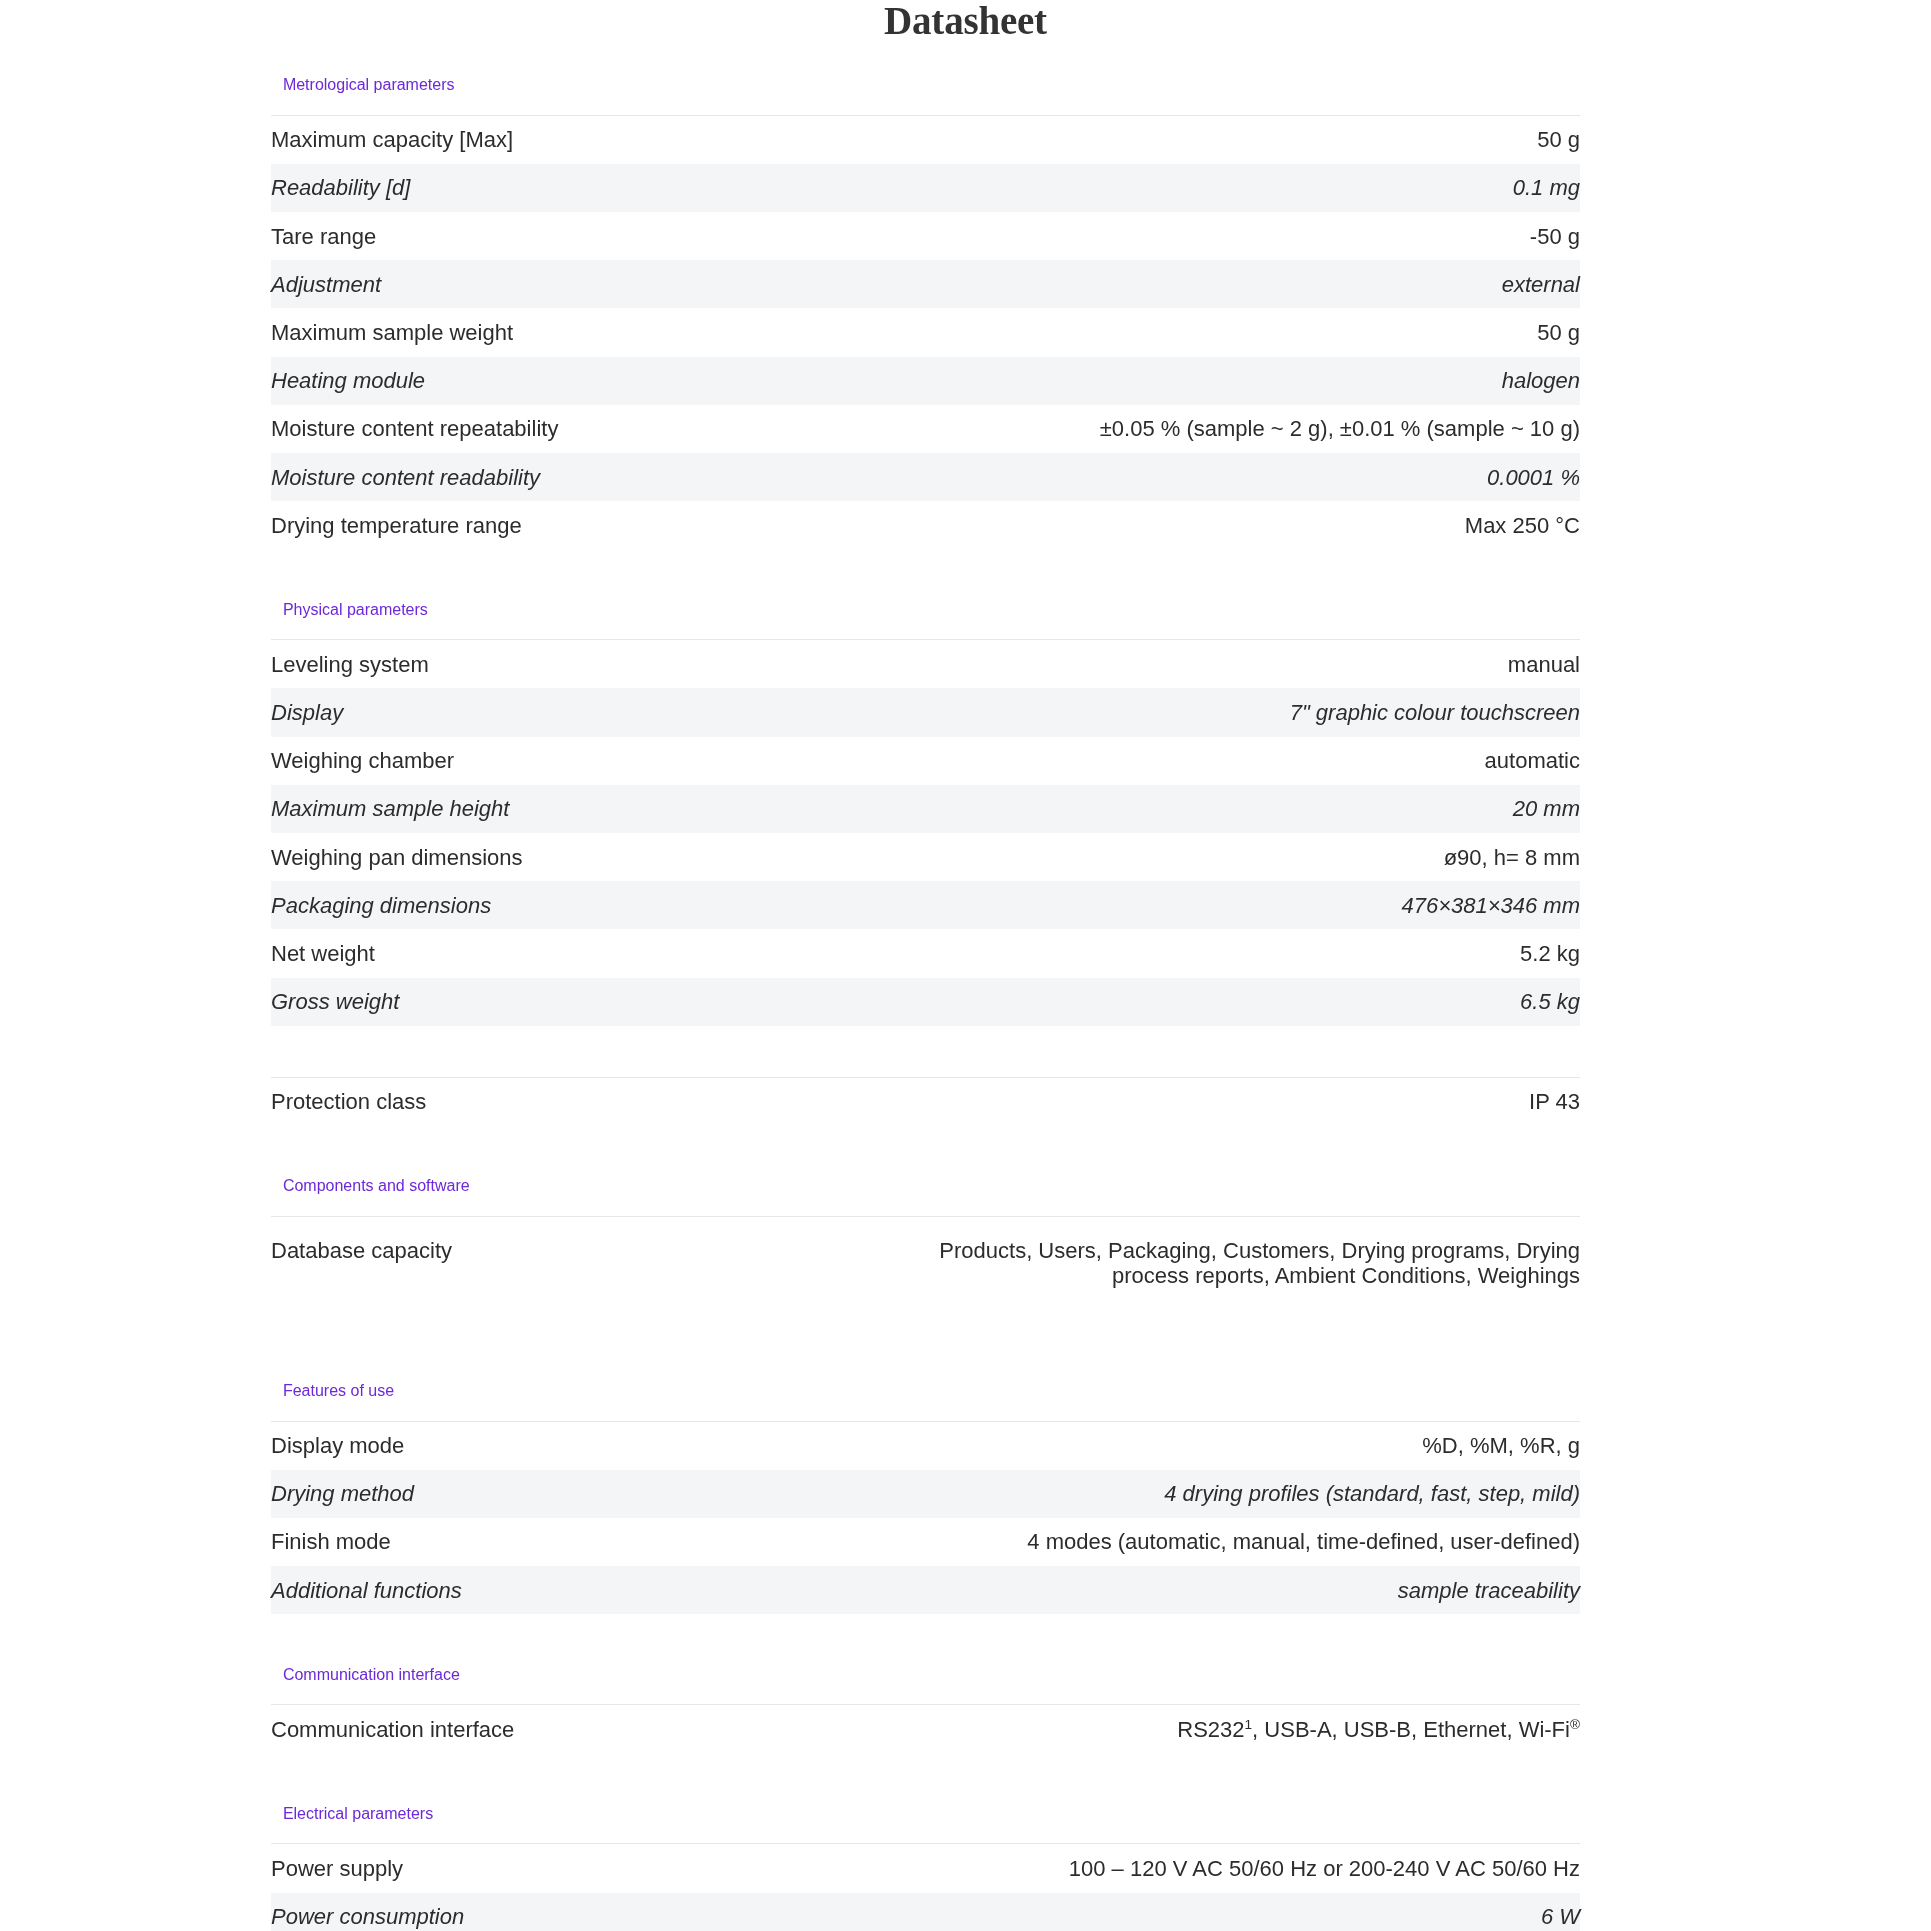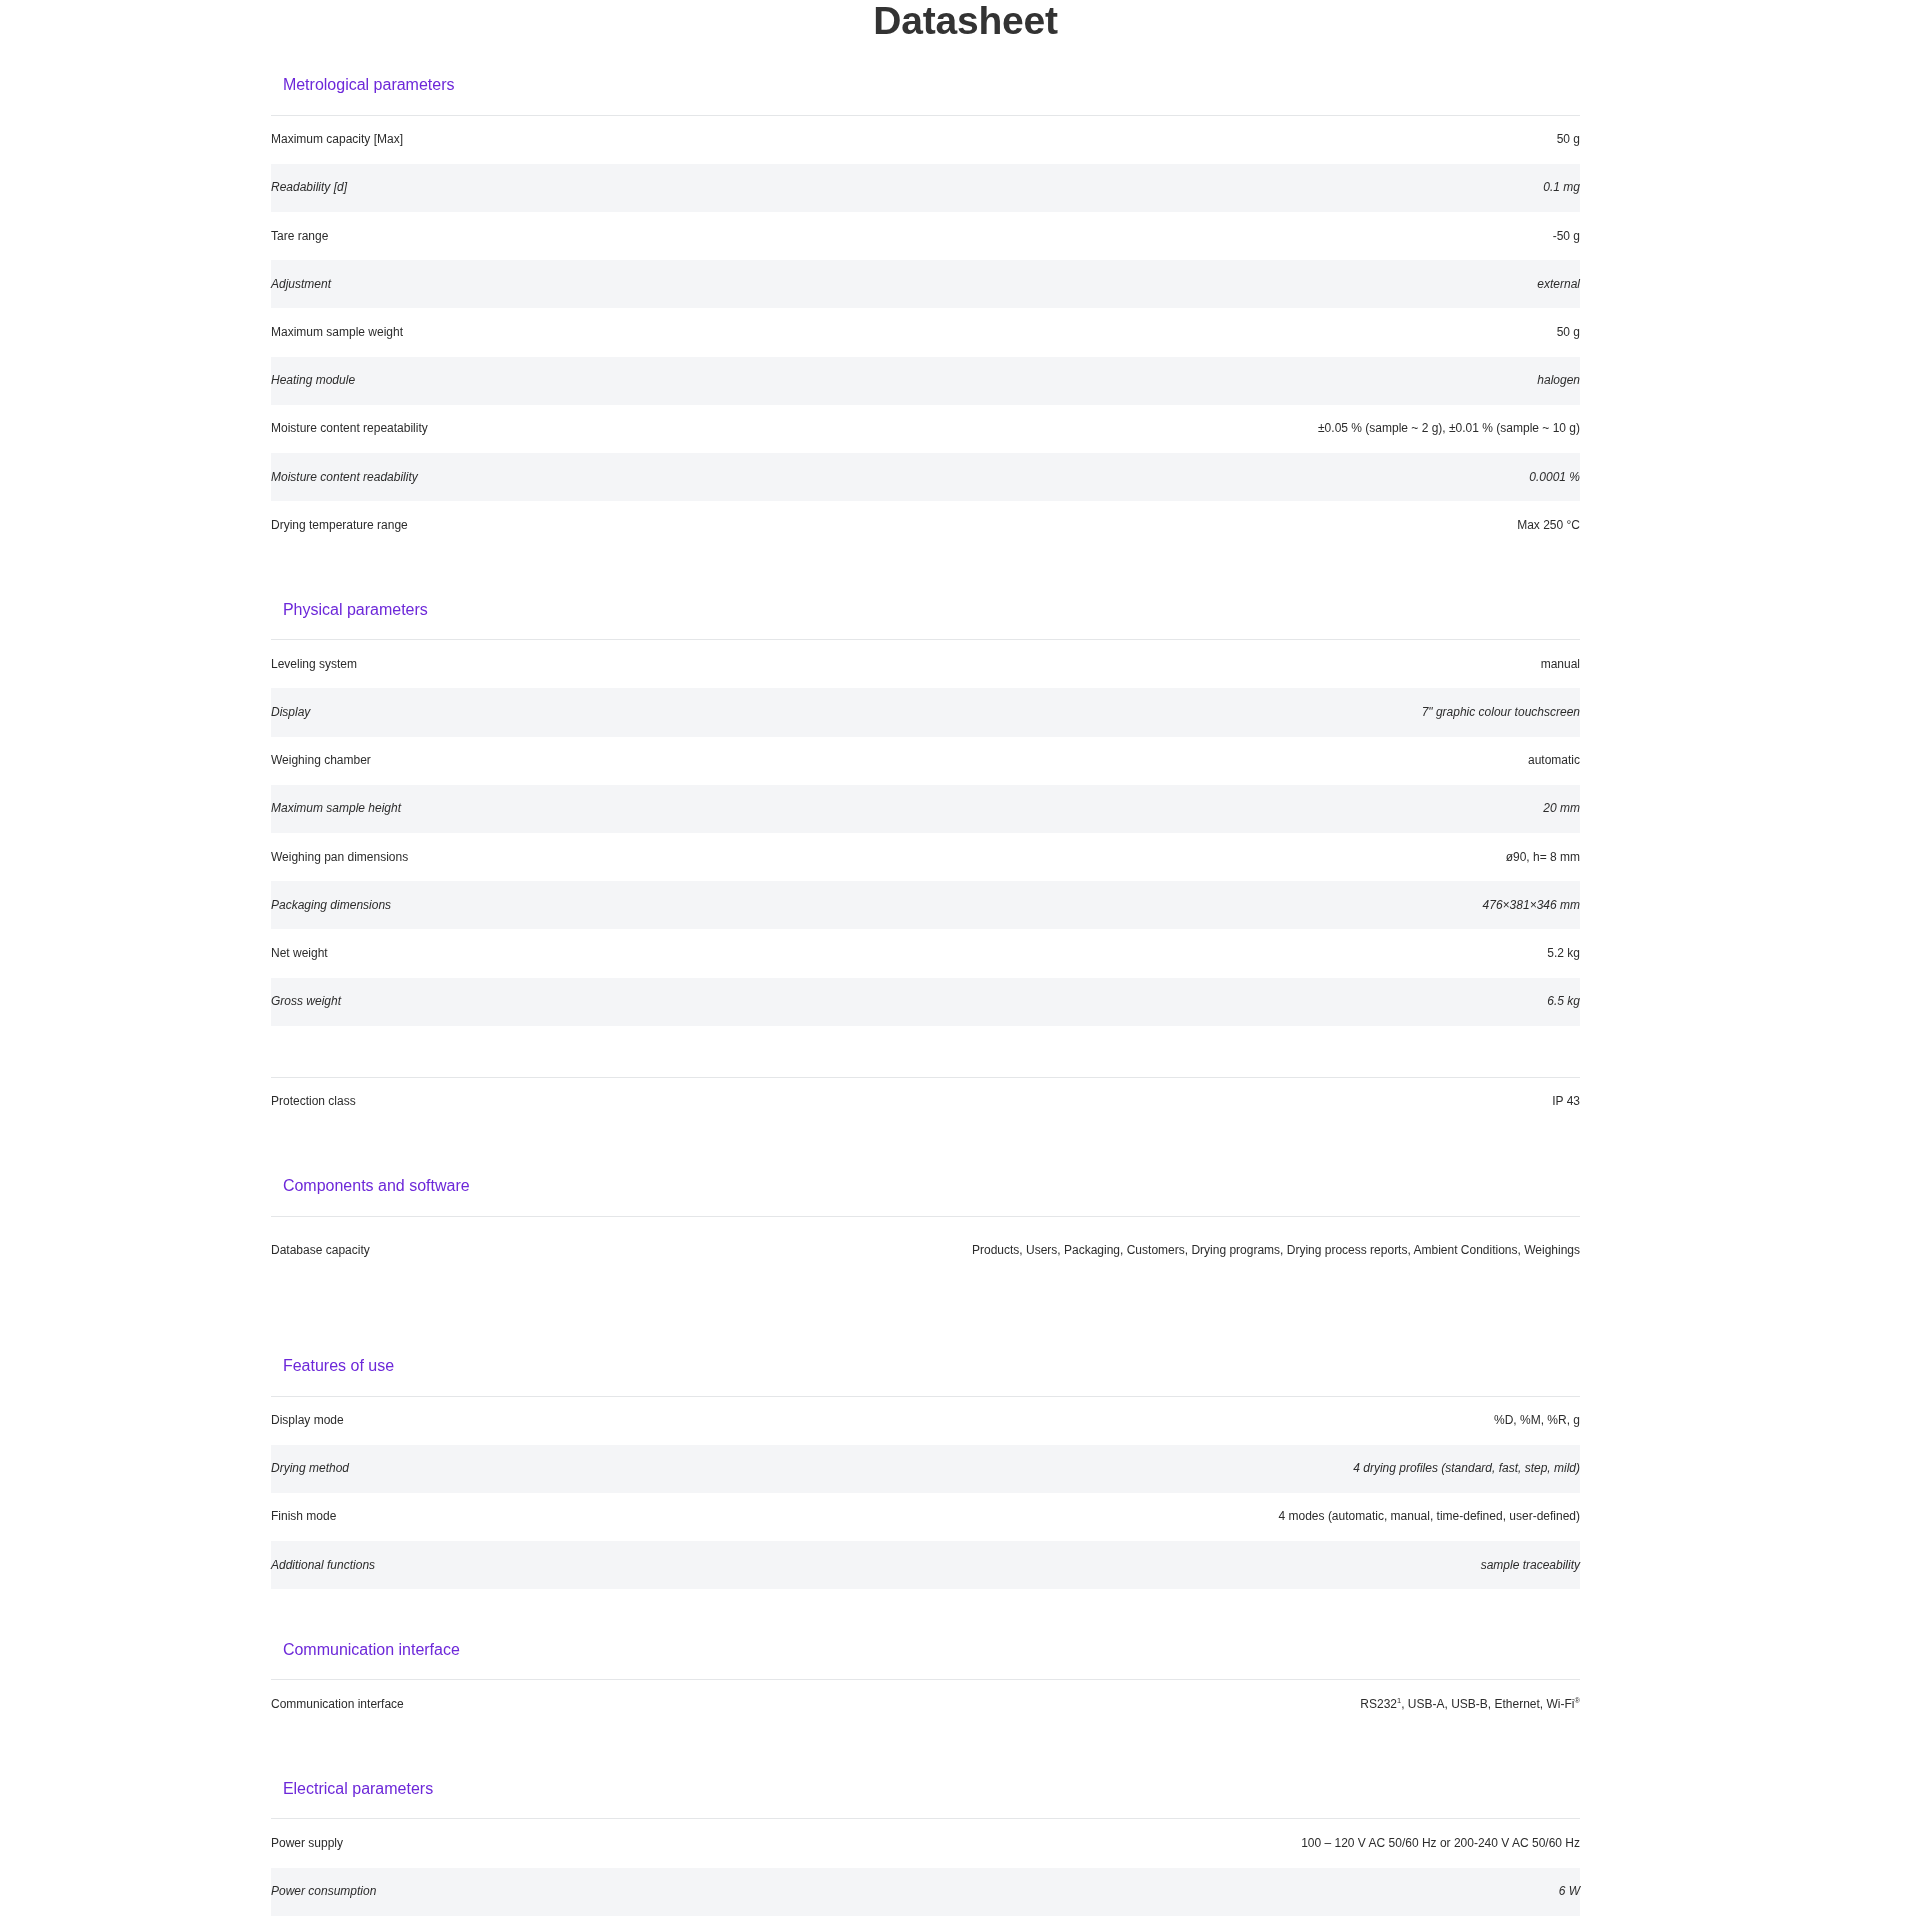--- a/index.html
+++ b/index.html
@@ -26,20 +26,21 @@
   .doc-title {
     text-align: center;
     font-size: 39px;
     font-weight: bold;
     color: #333333;
     letter-spacing: -0.2px;
     padding-top: 0px;
     margin: 0;
     line-height: 42px;
     height: 42px;
+    font-family: Liberation Serif, serif;
   }
 
   .sheet {
     width: 1309px;
     margin: 0 auto 0 271px;
     box-sizing: border-box;
   }
 
   .section {
     width: 100%;
@@ -61,21 +62,21 @@
     border-spacing: 0;
     table-layout: fixed;
     border-top: 1px solid #e4e6e8;
   }
 
   table.spec tr.row-odd  { background: #f4f5f7; font-style: italic; }
   table.spec tr.row-even { background: #ffffff; }
 
   table.spec td {
     vertical-align: top;
-    font-size: 12px;
+    font-size: 22px;
     line-height: 25px;
     color: #2c2c2c;
     padding: 11.6px 0 11.6px 0;
     font-weight: 400;
   }
 
   td.c-label {
     width: 660px;
     padding-left: 3.9px;
     box-sizing: border-box;

